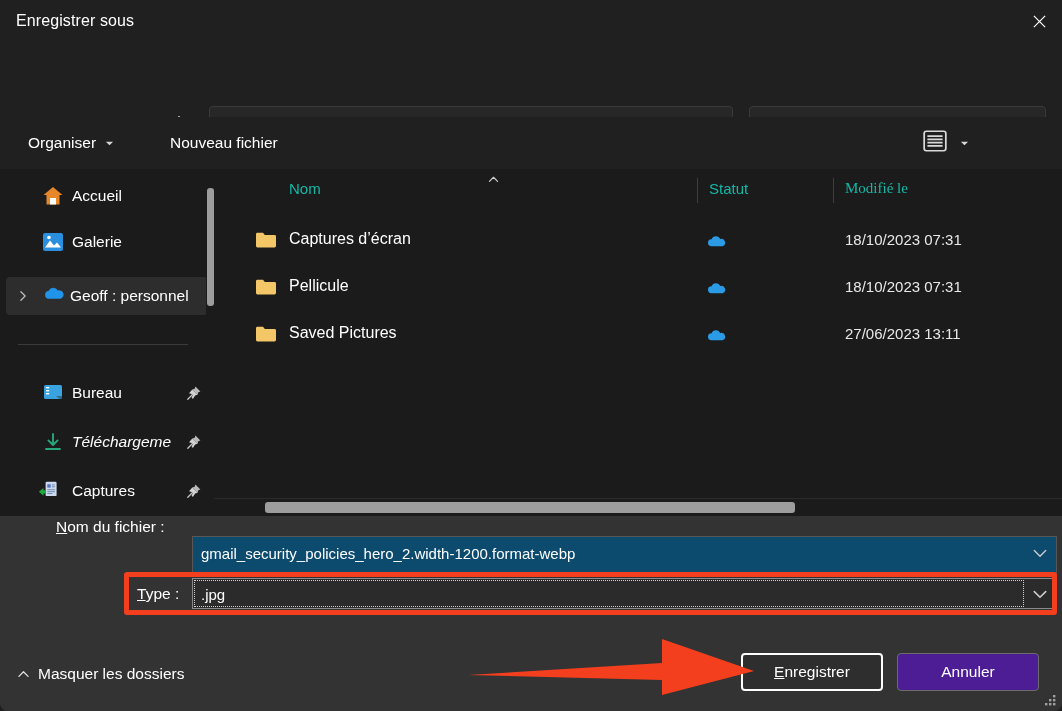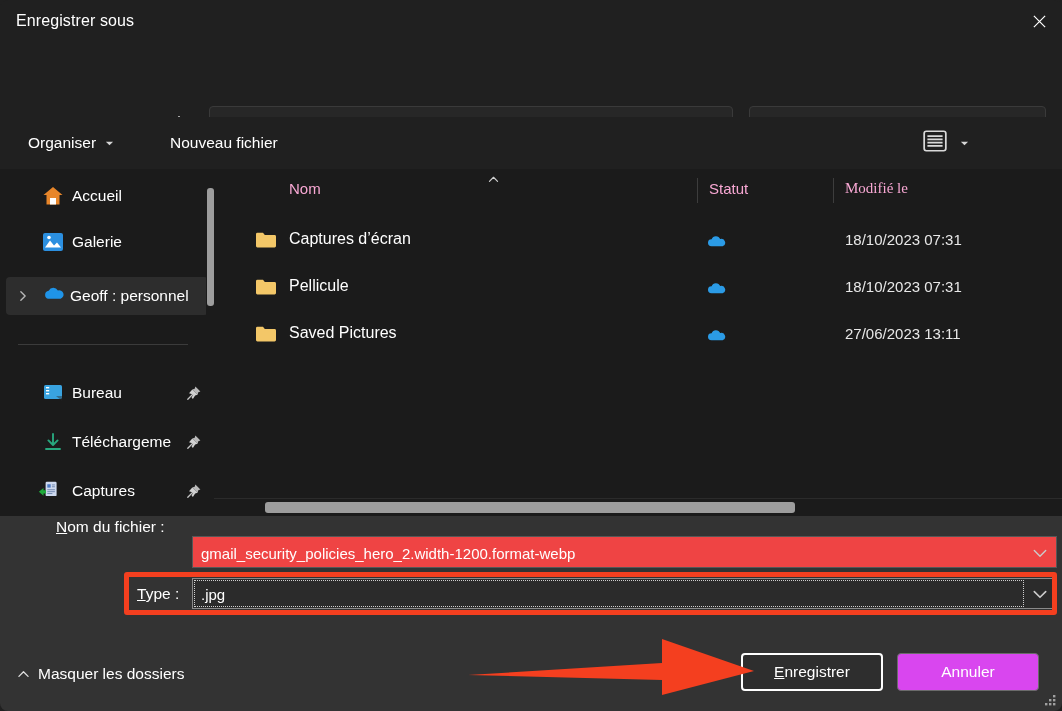--- a/index.html
+++ b/index.html
@@ -148,21 +148,21 @@
   }
 
   #filepane {
     position: absolute; left: 214px; top: 169px; width: 848px; height: 347px;
     background: #1b1b1b;
   }
   #column-header {
     position: absolute; left: 0; top: 0; width: 848px; height: 42px;
   }
   .col-head {
-    position: absolute; top: 11px; color: #f9a8d4; font-size: 15px;
+    position: absolute; top: 11px; color: #14b8a6; font-size: 15px;
   }
   #col-nom { left: 75px; }
   #col-statut { left: 495px; }
   #col-modif { left: 631px; font-family: Liberation Serif, serif; }
   #sort-caret {
     position: absolute; left: 272px; top: 4px; width: 14px; height: 12px;
     display: flex; align-items: center; justify-content: center;
   }
   .col-divider { position: absolute; top: 9px; width: 1px; height: 25px; background: #3d3d3d; }
   #div-1 { left: 483px; }
@@ -192,22 +192,22 @@
     border-bottom-left-radius: 8px; border-bottom-right-radius: 8px;
   }
   .field-label {
     position: absolute; color: #ffffff; font-size: 15.5px;
   }
   .field-label u { text-decoration: underline; }
   #filename-label { left: 56px; top: 518px; }
   #type-label { left: 137px; top: 585px; }
 
   #filename-combo {
-    position: absolute; left: 192px; top: 536px; width: 865px; height: 32px;
-    background: #ef4444; border: 1px solid #575757;
+    position: absolute; left: 192px; top: 536px; width: 865px; height: 40px;
+    background: #0c4a6e; border: 1px solid #575757;
   }
   #filename-input {
     position: absolute; left: 8px; top: 5px; width: 800px; height: 22px;
     background: transparent; border: 0; outline: none;
     color: #ffffff; font-size: 15px; font-family: "Liberation Sans", sans-serif;
   }
   #filename-caret {
     position: absolute; right: 8px; top: 9px; width: 16px; height: 14px;
     display: flex; align-items: center; justify-content: center;
   }
@@ -243,21 +243,21 @@
   #hide-folders-label { color: #ffffff; font-size: 15.5px; margin-left: 6px; }
 
   #save-button {
     position: absolute; left: 741px; top: 653px; width: 142px; height: 38px;
     background: #2e2e2e; border: 2px solid #ffffff; border-radius: 4px;
     display: flex; align-items: center; justify-content: center;
     color: #ffffff; font-size: 15.5px;
   }
   #cancel-button {
     position: absolute; left: 897px; top: 653px; width: 142px; height: 38px;
-    background: #d946ef; border: 1px solid #6b6b6b; border-radius: 4px;
+    background: #4c1d95; border: 1px solid #6b6b6b; border-radius: 4px;
     display: flex; align-items: center; justify-content: center;
     color: #ffffff; font-size: 15.5px;
   }
 
   #arrow-annotation {
     position: absolute; left: 466px; top: 633px; width: 290px; height: 64px;
     pointer-events: none;
   }
 
   #resize-grip {
@@ -438,21 +438,21 @@
       <span class="side-label">Bureau</span>
       <span class="side-pin">
         <svg viewBox="0 0 16 16">
             <path d="M9.4 1.6 L14.4 6.6 L12.3 7.3 L11.6 9.7 L6.3 4.4 L8.7 3.7 Z" fill="#b9b9b9"></path>
             <path d="M6.3 4.4 L11.6 9.7 L9.1 10.4 L6.9 13.9 L5.6 12.6 L7.2 9.6 L3 8.2 Z" fill="#d2d2d2"></path>
             <path d="M6.5 9.5 L1.8 14.2" stroke="#c6c6c6" stroke-width="1.3" stroke-linecap="round"></path>
           </svg>
       </span>
     </div>
 
-    <div class="side-item" style="top:254px;">
+    <div class="side-item" style="top:254px;font-style:italic;">
       <span class="side-icon">
         <svg viewBox="0 0 22 22">
             <path d="M11 3 V13.5 M6.4 9.4 L11 14 L15.6 9.4" stroke="#28a77e" stroke-width="1.9" fill="none" stroke-linecap="round" stroke-linejoin="round"></path>
             <path d="M4 18 H18" stroke="#28a77e" stroke-width="1.9" stroke-linecap="round"></path>
           </svg>
       </span>
       <span class="side-label">Téléchargeme</span>
       <span class="side-pin">
         <svg viewBox="0 0 16 16">
             <path d="M9.4 1.6 L14.4 6.6 L12.3 7.3 L11.6 9.7 L6.3 4.4 L8.7 3.7 Z" fill="#b9b9b9"></path>

